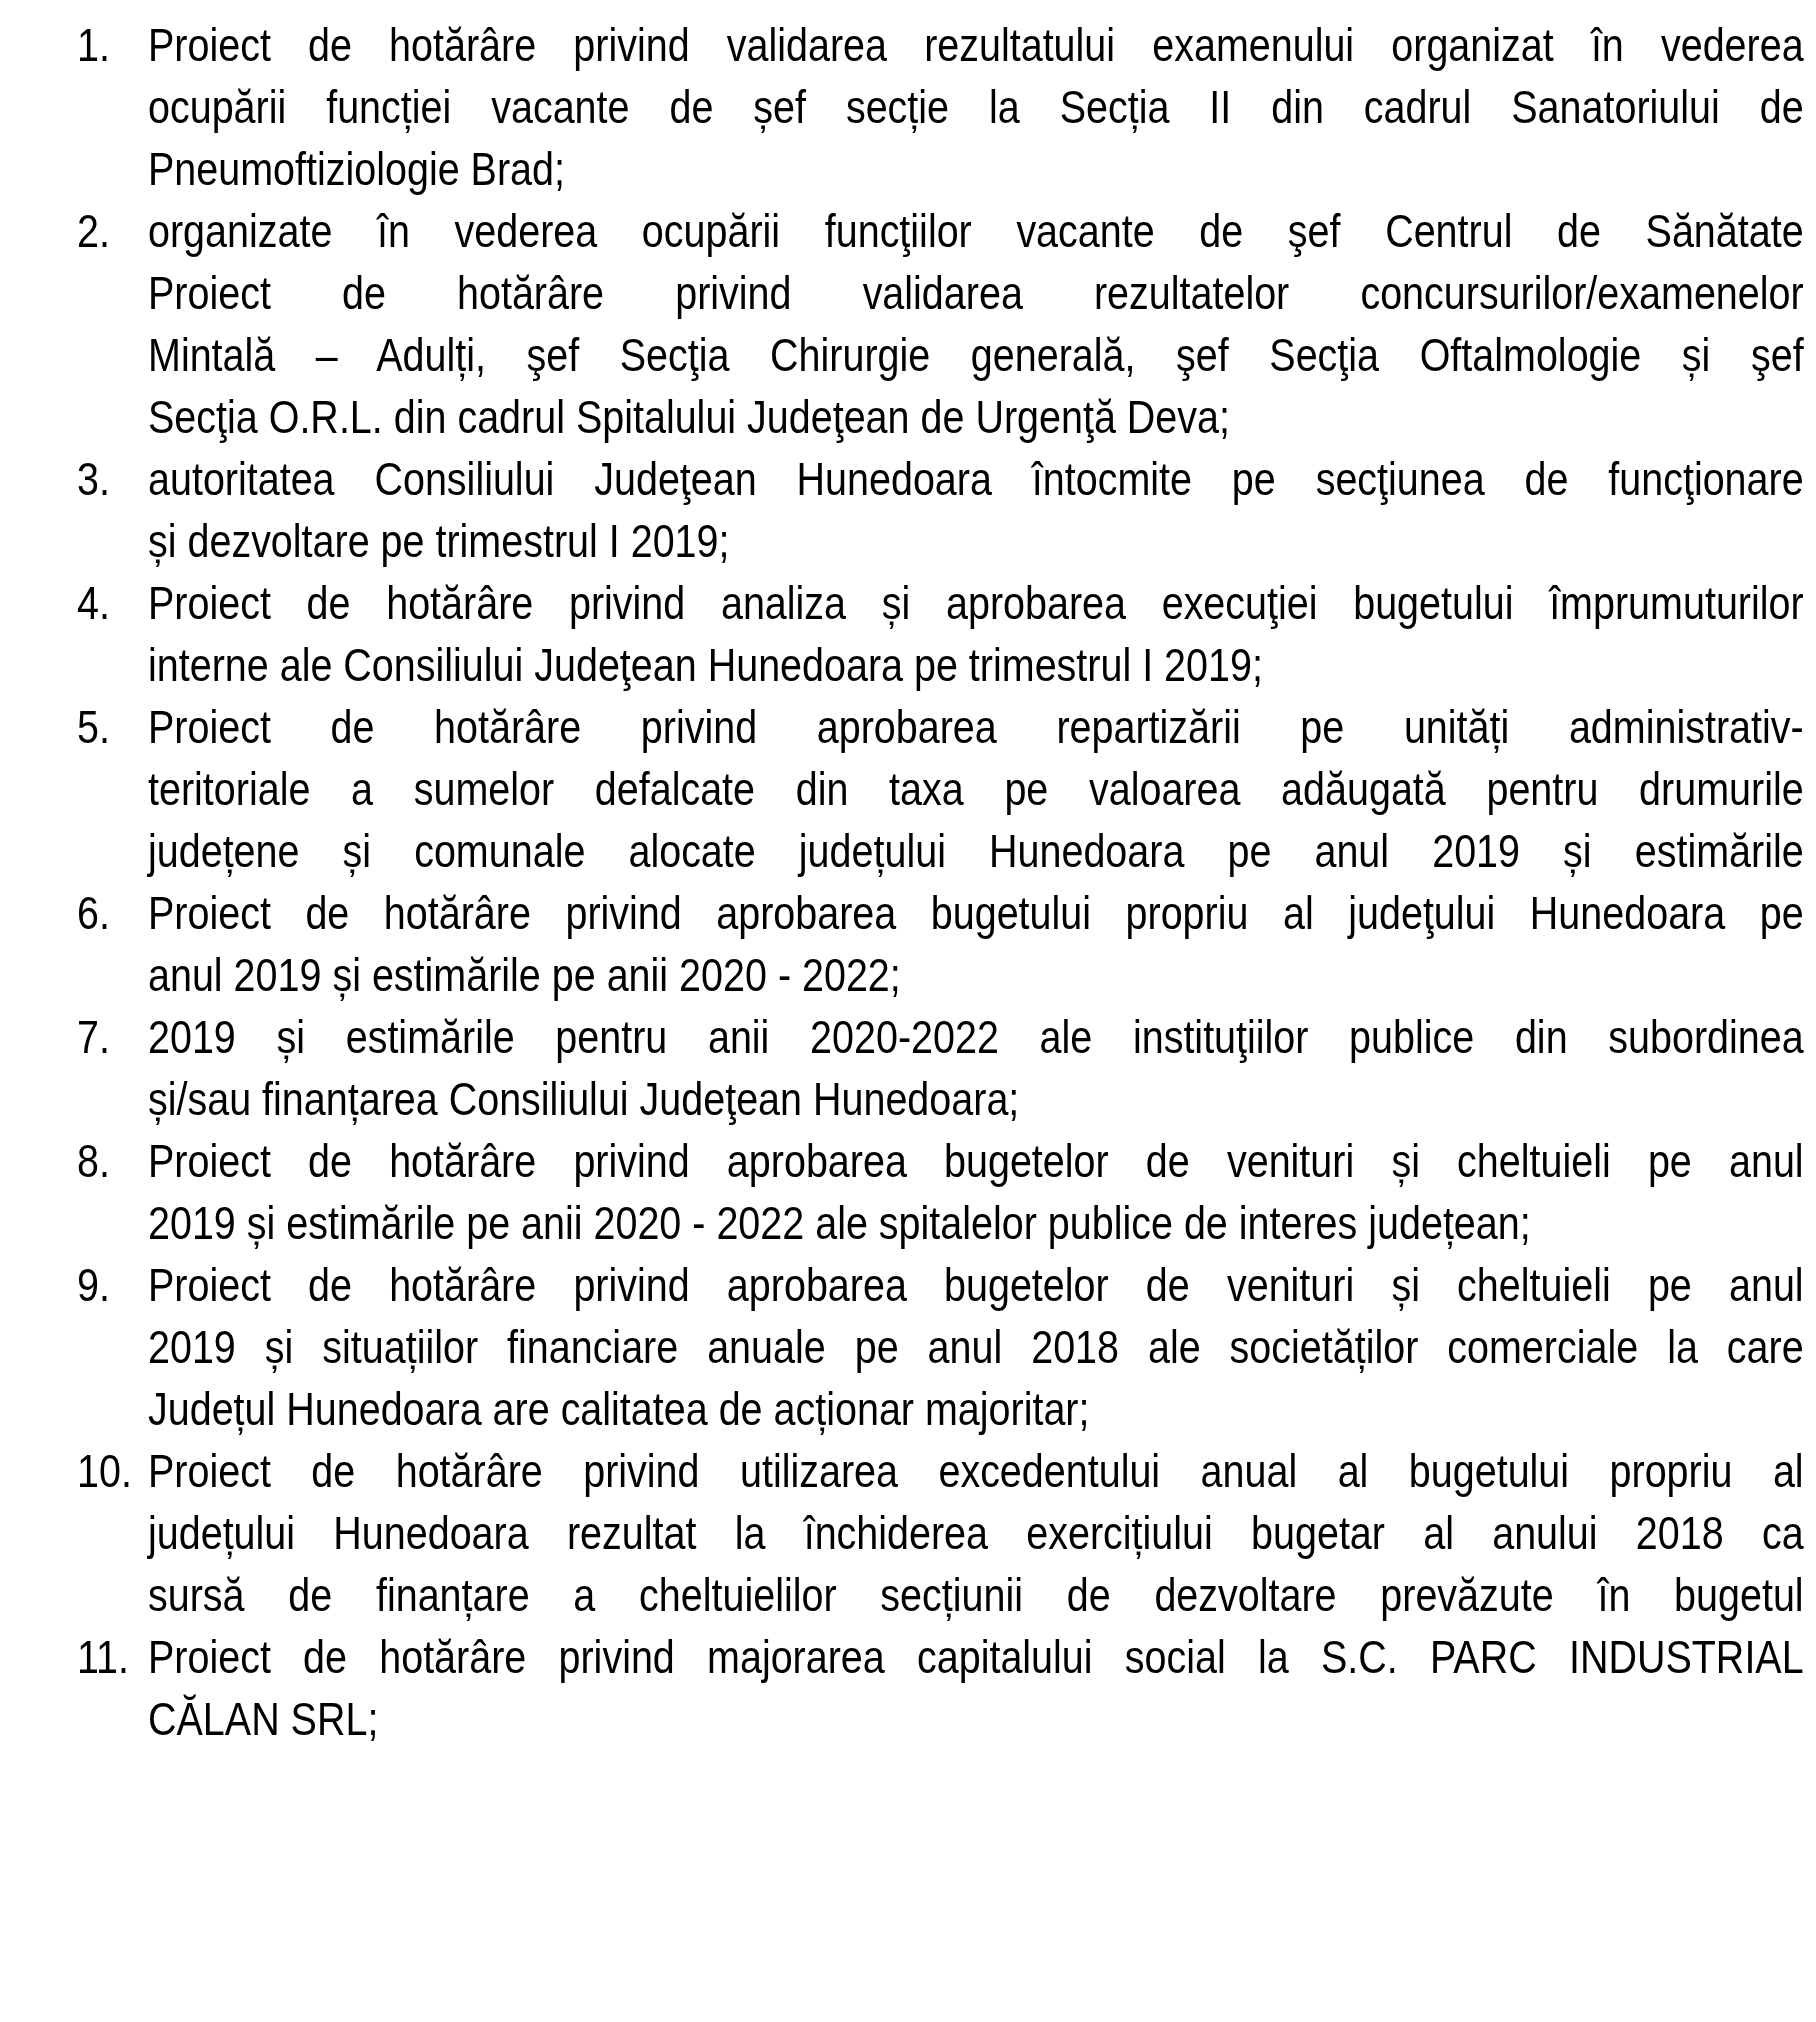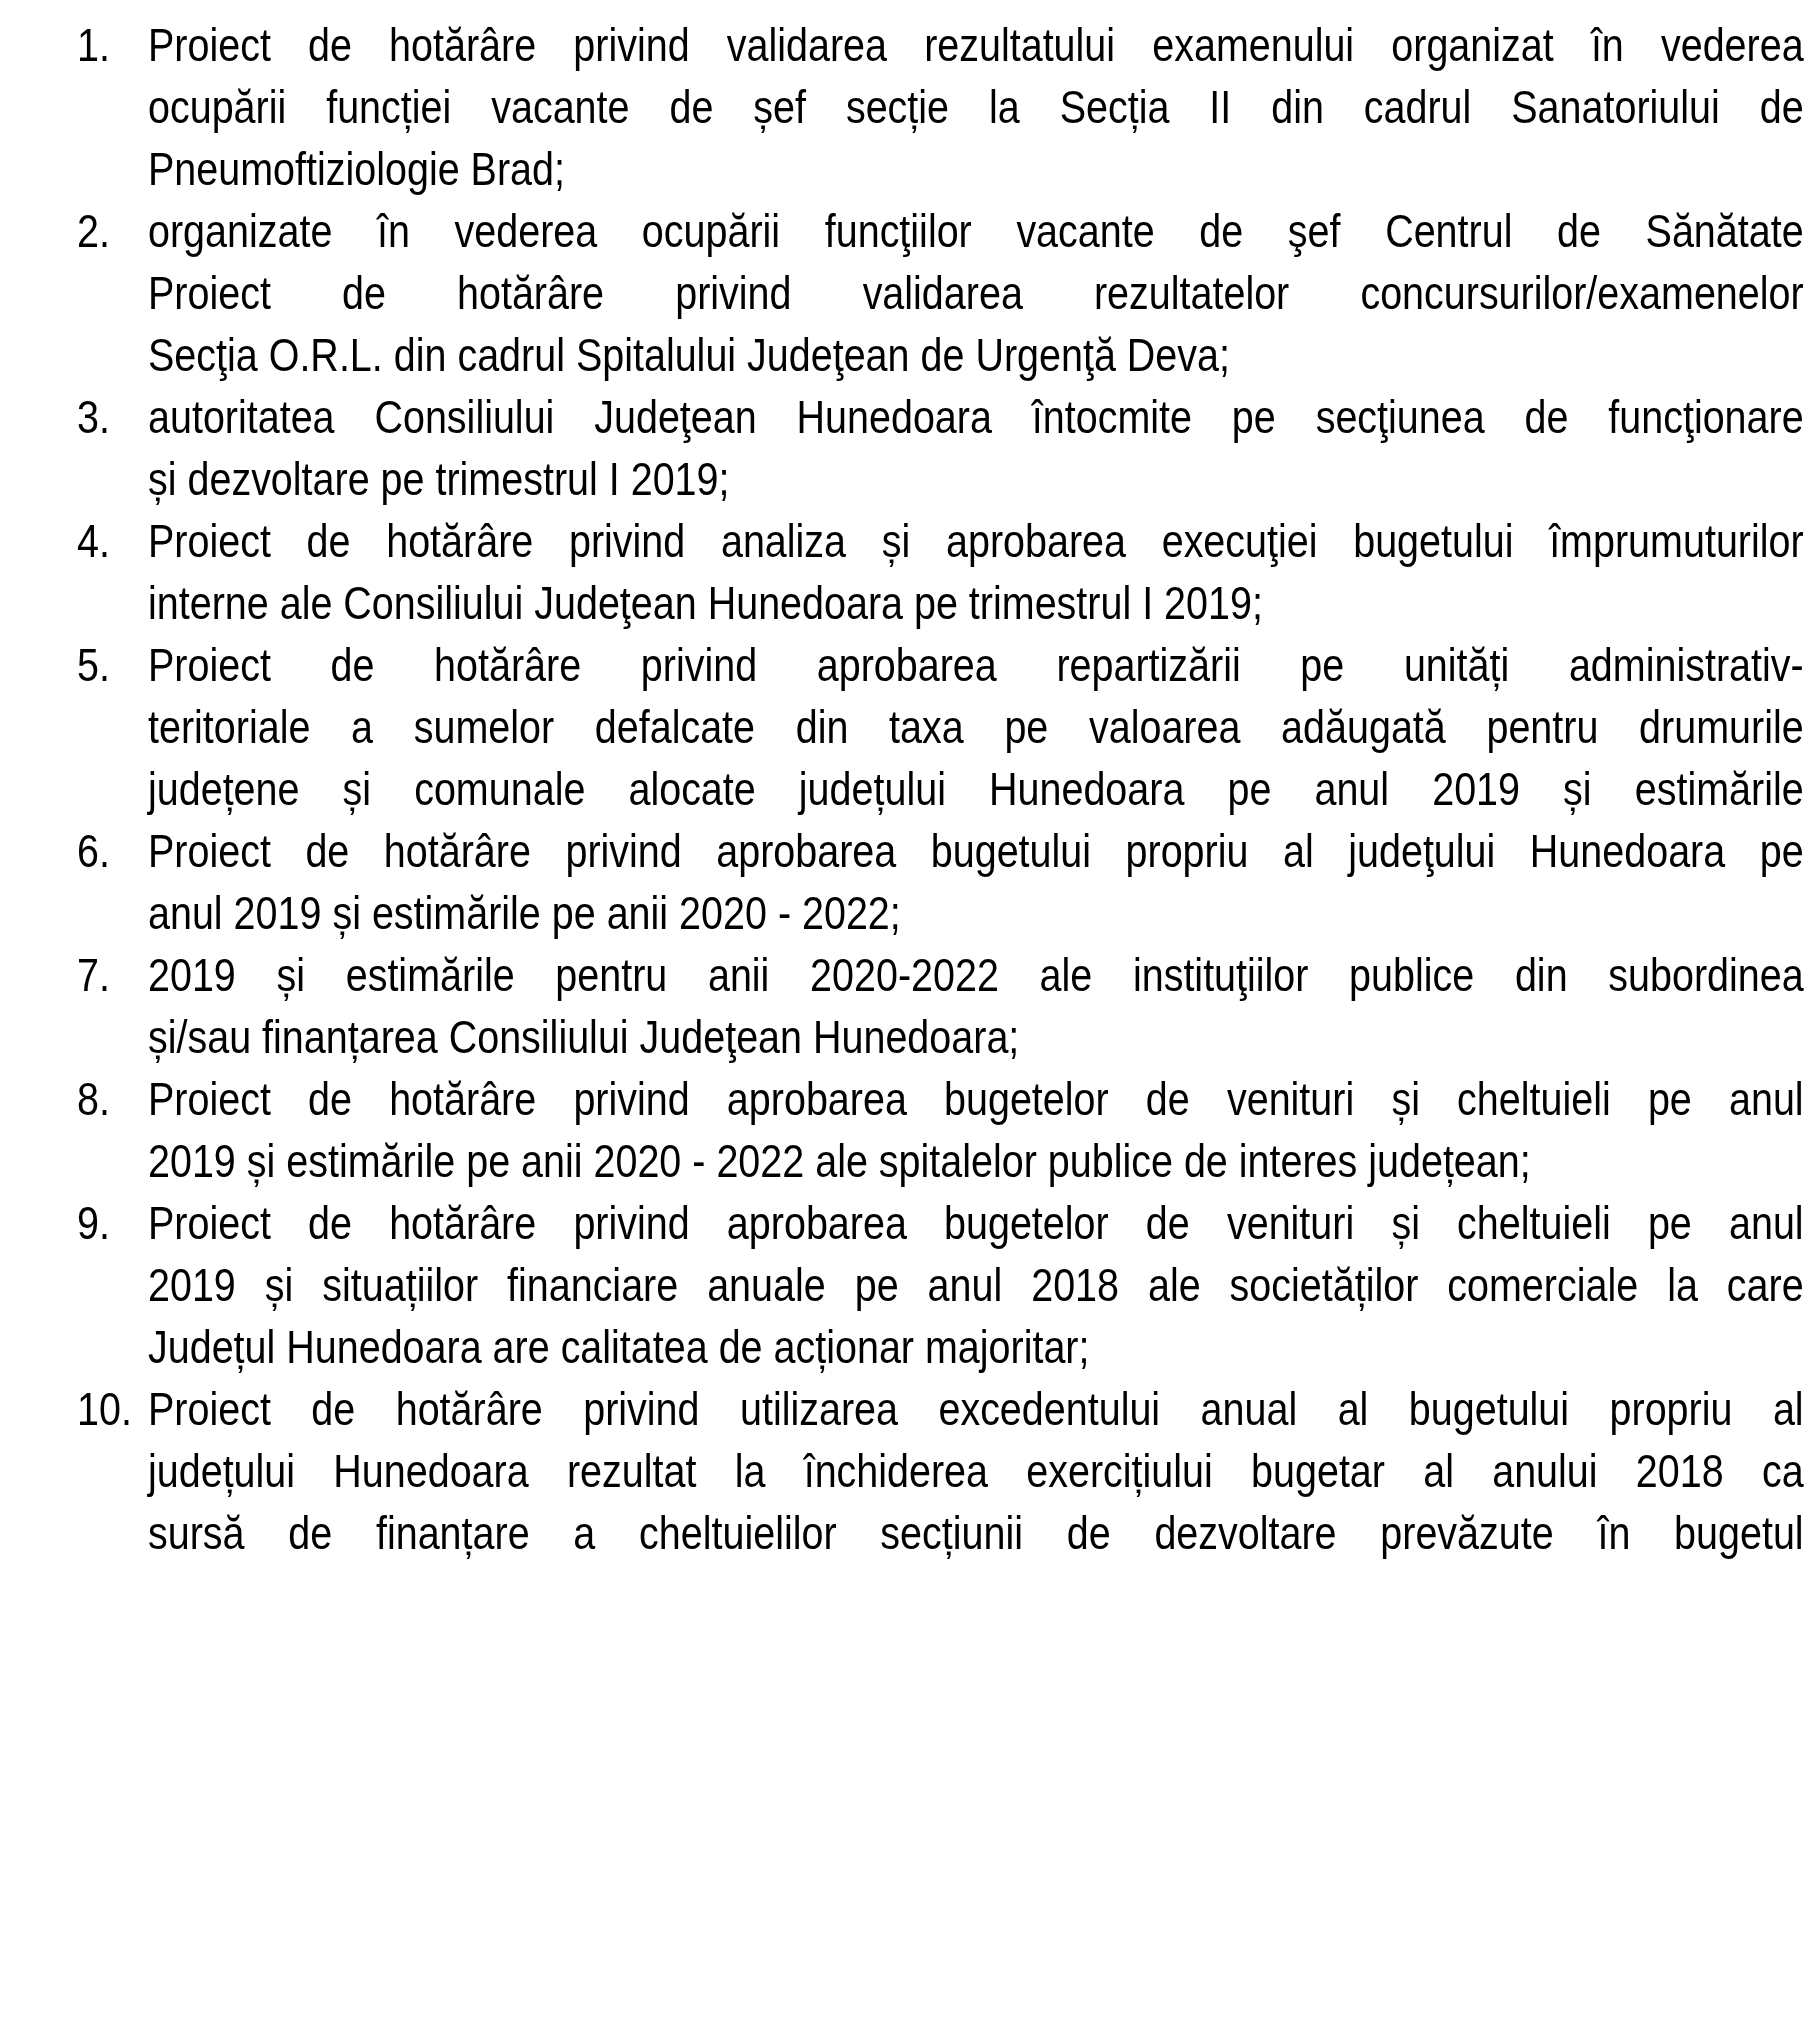--- a/index.html
+++ b/index.html
@@ -48,20 +48,23 @@
         </div>
       </div>
       <div class="item">
         <span class="num">2.</span>
         <div class="lines">
           <div class="line">
             <span class="line-inner">organizate în vederea ocupării  funcţiilor vacante de şef Centrul de Sănătate</span>
           </div>
           <div class="line">
             <span class="line-inner">Proiect de hotărâre privind validarea rezultatelor concursurilor/examenelor</span>
+          </div>
+          <div class="line">
+            <span class="line-inner">Mintală – Adulți, şef Secţia Chirurgie generală, şef Secţia Oftalmologie și şef</span>
           </div>
           <div class="line last">
             <span class="line-inner">Secţia O.R.L.  din cadrul Spitalului Judeţean de Urgenţă Deva;</span>
           </div>
         </div>
       </div>
       <div class="item">
         <span class="num">3.</span>
         <div class="lines">
           <div class="line">
@@ -151,15 +154,26 @@
             <span class="line-inner">Proiect de hotărâre privind utilizarea excedentului anual al bugetului propriu al</span>
           </div>
           <div class="line">
             <span class="line-inner">județului Hunedoara rezultat la închiderea exercițiului bugetar al anului 2018 ca</span>
           </div>
           <div class="line">
             <span class="line-inner">sursă de finanțare a cheltuielilor secțiunii de dezvoltare prevăzute în bugetul</span>
           </div>
         </div>
       </div>
+      <div class="item">
+        <span class="num">11.</span>
+        <div class="lines">
+          <div class="line">
+            <span class="line-inner">Proiect de hotărâre privind majorarea capitalului social la S.C. PARC INDUSTRIAL</span>
+          </div>
+          <div class="line last">
+            <span class="line-inner">CĂLAN SRL;</span>
+          </div>
+        </div>
+      </div>
     </div>
 </div>
 
 
 </body></html>

